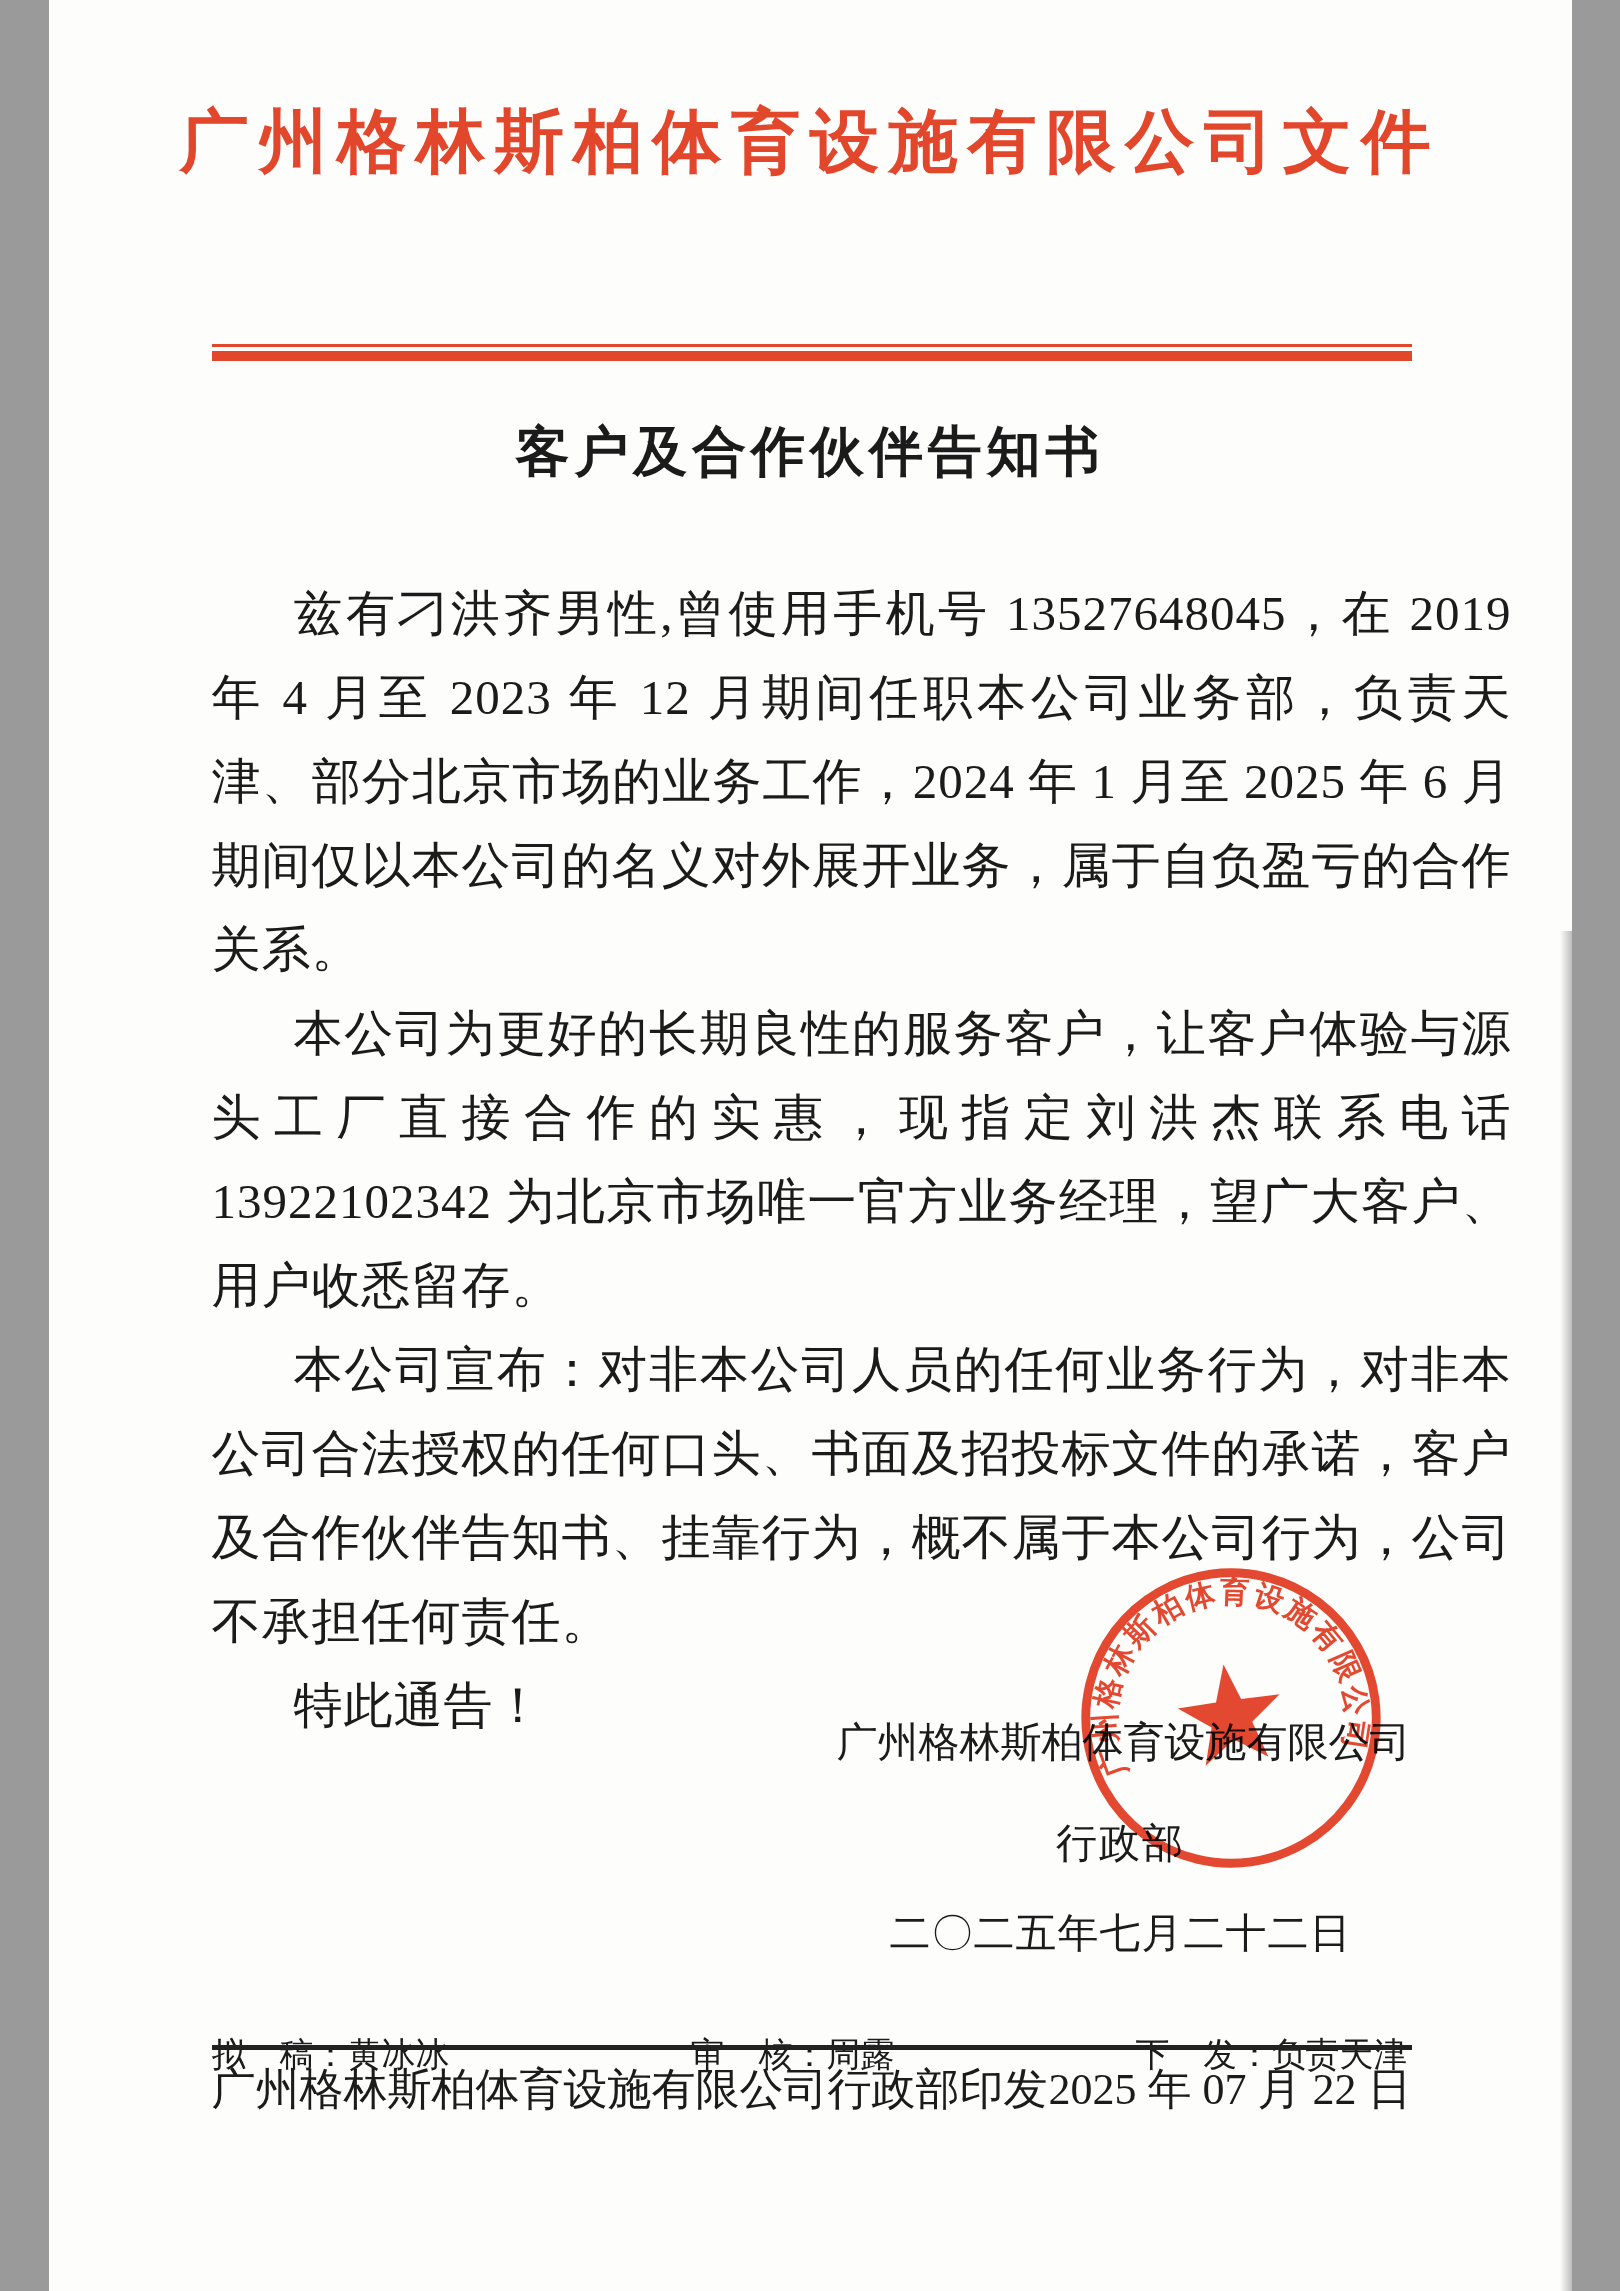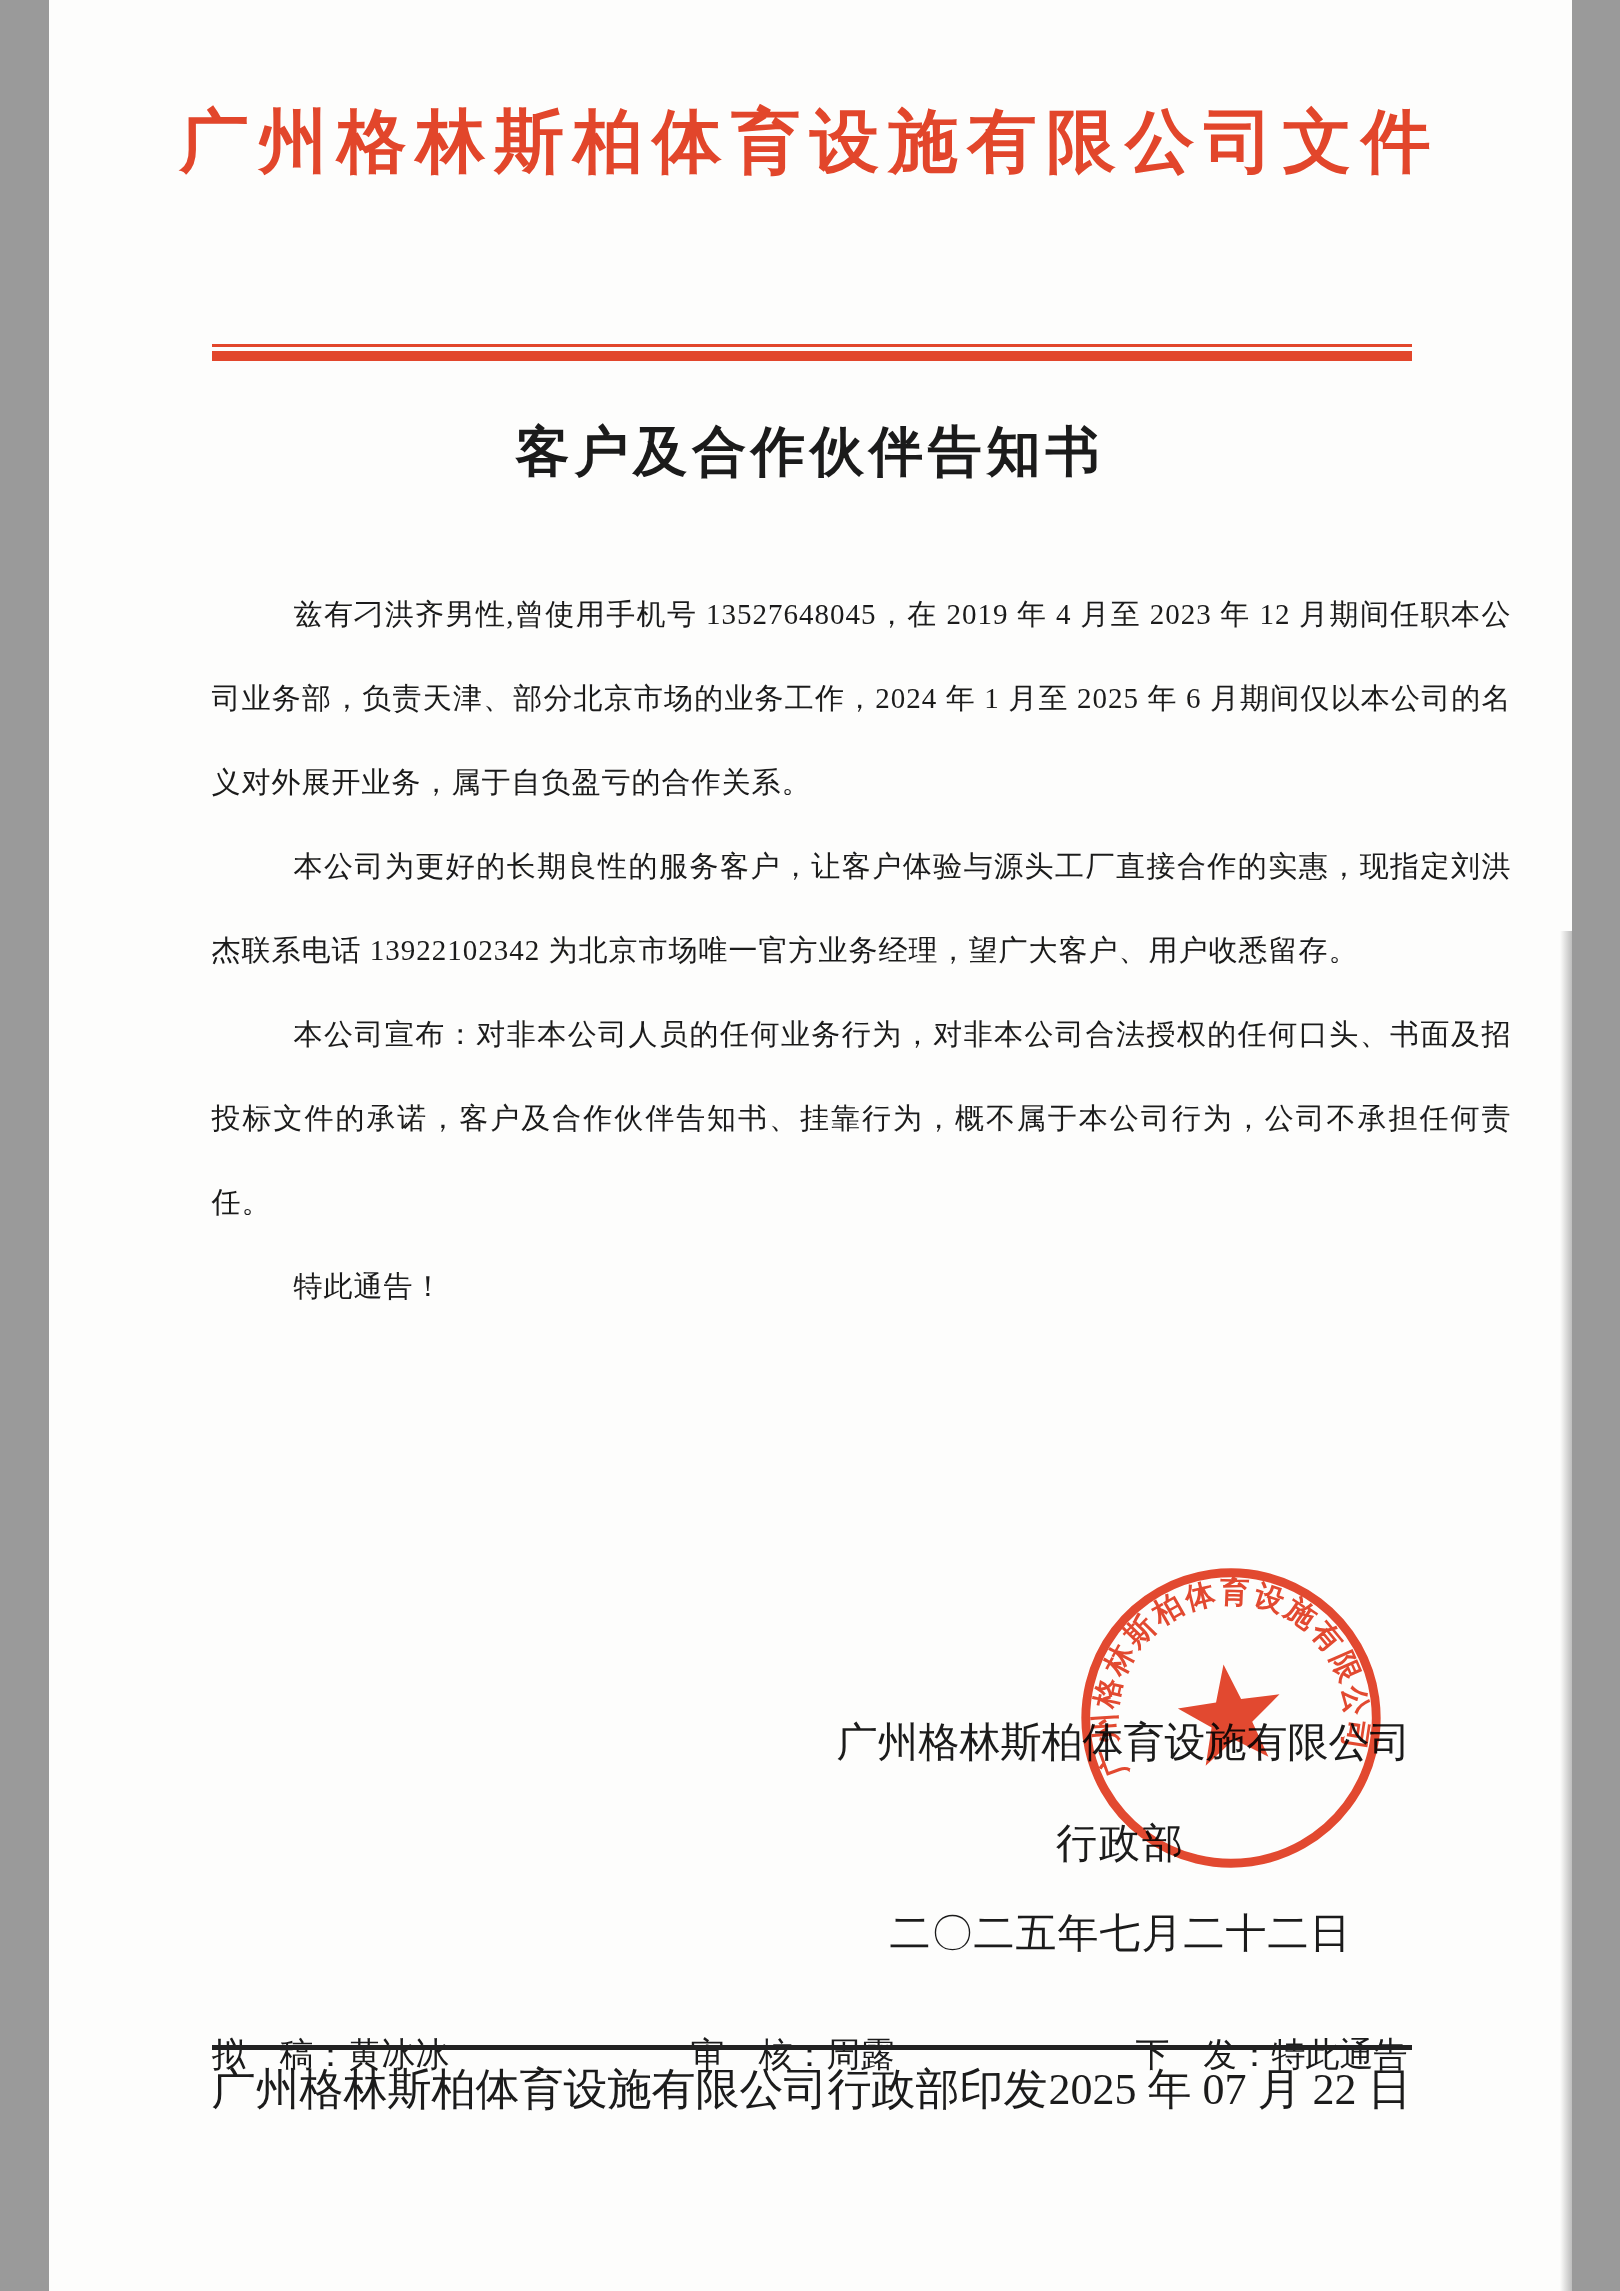--- a/index.html
+++ b/index.html
@@ -32,21 +32,21 @@
   .red-rule-thick{height:9.8px;background:#e2462b;margin-top:3.9px;}
   
   .doc-title{
     position:absolute;top:416px;left:0;width:100%;
     margin:0;text-align:center;
     font-size:54px;font-weight:700;letter-spacing:4.9px;
   }
   
   .body-text{
     position:absolute;top:572px;left:163px;width:1300px;
-    font-size:29px;line-height:84px;
+    font-size:49px;line-height:84px;
     text-align:justify;letter-spacing:1px;
   }
   .body-text p{margin:0;text-indent:82px;}
   .body-text p.closing{text-align:left;}
   
   .signature{
     position:absolute;top:1715px;right:167px;width:568px;
     text-align:center;z-index:2;
   }
   .sig-company{font-size:41px;white-space:nowrap;}
@@ -119,21 +119,21 @@
     <circle cx="160" cy="160" r="148" fill="none" stroke-width="9" stroke="#e23b20"></circle>
     <polygon points="160,105 172.9,142.2 212.3,143 180.9,166.8 192.3,204.5 160,182 127.7,204.5 139.1,166.8 107.7,143 147.1,142.2" fill="#e23b20"></polygon>
     <text font-size="30" font-weight="bold" letter-spacing="3" font-family="Liberation Serif, DejaVu Serif, serif" fill="#e23b20">
       <textPath href="#sealArc" startOffset="0">广州格林斯柏体育设施有限公司</textPath>
     </text>
   </svg>
 
   <div class="footer-row1">
     <span>拟　稿：黄冰冰</span>
     <span>审　核：周露</span>
-    <span>下　发：特此通告</span>
+    <span>下　发：负责天津</span>
   </div>
 
   <div class="footer-rule"></div>
 
   <div class="footer-row2">
     <span>广州格林斯柏体育设施有限公司行政部印发</span>
     <span>2025 年 07 月 22 日</span>
   </div>
 
   <div class="scan-shadow"></div>

